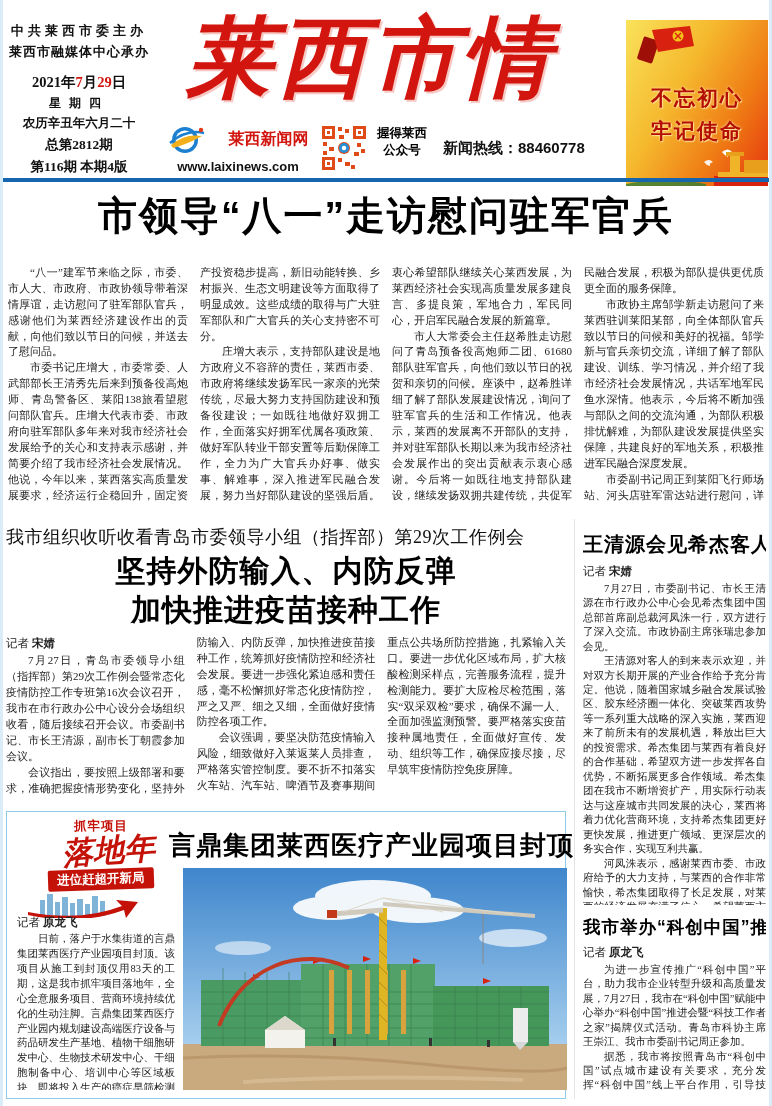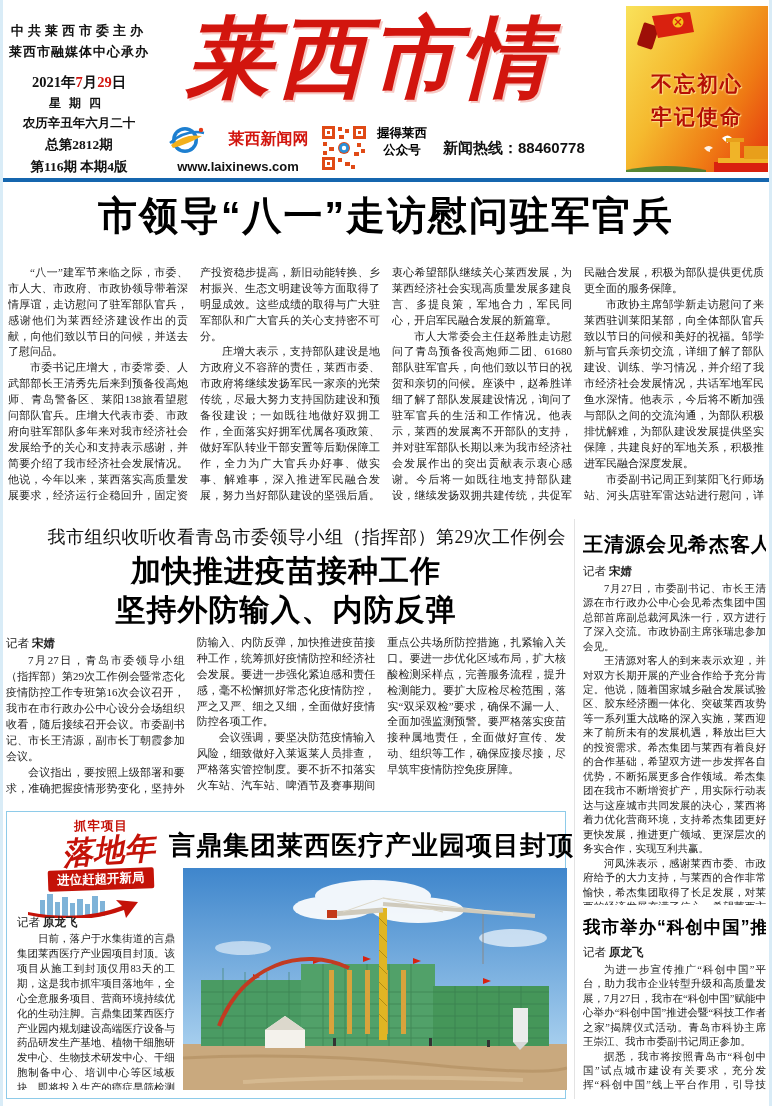--- a/index.html
+++ b/index.html
@@ -23,40 +23,40 @@
     font-size:88px; line-height:110px; color:#d2150e; letter-spacing:4px;
     text-shadow:2px 2px 0 #f6c9c4; white-space:nowrap; }
   .mh-sub { position:absolute; left:163px; top:120px; width:460px; height:56px; display:flex; align-items:center; }
   .logo-block { width:150px; text-align:center; }
   .logo-row { display:flex; align-items:center; justify-content:center; gap:23px; }
   .site-name { color:#d2150e; font-weight:bold; font-size:16px; font-family:"Liberation Sans", sans-serif; }
   .site-url { font-weight:bold; font-size:13px; color:#111; font-family:"Liberation Sans", sans-serif; margin-top:2px; }
   .qr-block { display:flex; align-items:flex-start; gap:10px; margin-left:8px; }
   .qr-label { font-weight:bold; font-size:12.5px; line-height:1.35; text-align:center; font-family:"Liberation Sans", sans-serif; }
   .hotline { margin-left:16px; font-weight:bold; font-size:15px; font-family:"Liberation Sans", sans-serif; color:#111; white-space:nowrap; }
-  .promo { position:absolute; right:4px; top:6px; width:142px; height:166px;
+  .promo { position:absolute; right:4px; top:20px; width:142px; height:166px;
     background:linear-gradient(120deg,#f9e25a 0%,#f5b92e 38%,#ef7b14 70%,#e5330e 100%); overflow:hidden;margin-left:39px; }
   .promo-slogan { position:absolute; left:0; right:0; top:62px; text-align:center;
     font-family:"Liberation Sans", sans-serif; font-weight:bold; font-size:21px; line-height:1.55;
     color:#b50f05; text-shadow:0 0 3px #ffe9a8, 1px 1px 0 #ffd37a; letter-spacing:2px; }
   .blue-rule { position:absolute; left:0; right:0; bottom:0; height:4px; background:#1566ae; }
 
   
   .a1-headline { margin:10px 8px 0; text-align:center; font-family:"Liberation Sans", sans-serif;
     font-weight:bold; font-size:39px; letter-spacing:2px; color:#000; line-height:1.25; white-space:nowrap; }
   .a1-body { margin:24px 8px 0; height:252px; column-count:4; column-gap:12px; overflow:hidden;
     font-size:11px; line-height:1.45; text-align:justify; color:#222; }
   .para { text-indent:2em; margin:0; }
 
   
   .lower { display:flex; margin:2px 6px 0; }
   .lower-left { width:568px; }
   .right-col { width:192px; border-left:1px solid #e3e3e3; padding-left:8px; margin-left:8px; }
 
-  .kicker { margin-top:6px; text-align:right; font-size:18px; letter-spacing:0.5px; color:#111; }
+  .kicker { margin-top:6px; text-align:left; font-size:18px; letter-spacing:0.5px; color:#111; }
   .covid-headline { margin-top:2px; text-align:center; font-family:"Liberation Sans", sans-serif;
     font-weight:bold; font-size:30px; line-height:1.3; color:#000; letter-spacing:1px; }
   .covid-body { margin-top:6px; height:168px; column-count:3; column-gap:12px; overflow:hidden;
     font-size:11px; line-height:1.45; text-align:justify; color:#222; }
   .byline { font-size:11.5px; margin-bottom:2px; }
   .byline b { font-family:"Liberation Sans", sans-serif; }
 
   
   .proj-box { position:relative; margin-top:8px; height:288px; border:1px solid #8ecbe9; background:#fff; }
   .badge { position:absolute; left:19px; top:6px; width:150px; text-align:center; }
@@ -196,22 +196,22 @@
     <p class="para">市委副书记周正到莱阳飞行师场站、河头店驻军雷达站进行慰问，详细询问他们的工作和生活情况，并衷心祝愿部队在今后的工作中取得新的更大的成绩，共同谱写双拥共建新篇章。</p>
 
   </div>
 
   <div class="lower">
 
     <div class="lower-left">
 
       <div class="kicker">我市组织收听收看青岛市委领导小组（指挥部）第29次工作例会</div>
       <div class="covid-headline">
+        <div>坚持外防输入、内防反弹</div>
         <div>加快推进疫苗接种工作</div>
-        <div>坚持外防输入、内防反弹</div>
       </div>
       <div class="covid-body">
         <div class="byline"><span>记者</span> <b>宋婧</b></div>
         <p class="para">7月27日，青岛市委领导小组（指挥部）第29次工作例会暨常态化疫情防控工作专班第16次会议召开，我市在市行政办公中心设分会场组织收看，随后接续召开会议。市委副书记、市长王清源，副市长丁朝霞参加会议。</p>
         <p class="para">会议指出，要按照上级部署和要求，准确把握疫情形势变化，坚持外防输入、内防反弹，加快推进疫苗接种工作，统筹抓好疫情防控和经济社会发展。要进一步强化紧迫感和责任感，毫不松懈抓好常态化疫情防控，严之又严、细之又细，全面做好疫情防控各项工作。</p>
         <p class="para">会议强调，要坚决防范疫情输入风险，细致做好入莱返莱人员排查，严格落实管控制度。要不折不扣落实火车站、汽车站、啤酒节及赛事期间重点公共场所防控措施，扎紧输入关口。要进一步优化区域布局，扩大核酸检测采样点，完善服务流程，提升检测能力。要扩大应检尽检范围，落实“双采双检”要求，确保不漏一人、全面加强监测预警。要严格落实疫苗接种属地责任，全面做好宣传、发动、组织等工作，确保应接尽接，尽早筑牢疫情防控免疫屏障。</p>
       </div>
 
       <div class="proj-box">
         <div class="badge">

